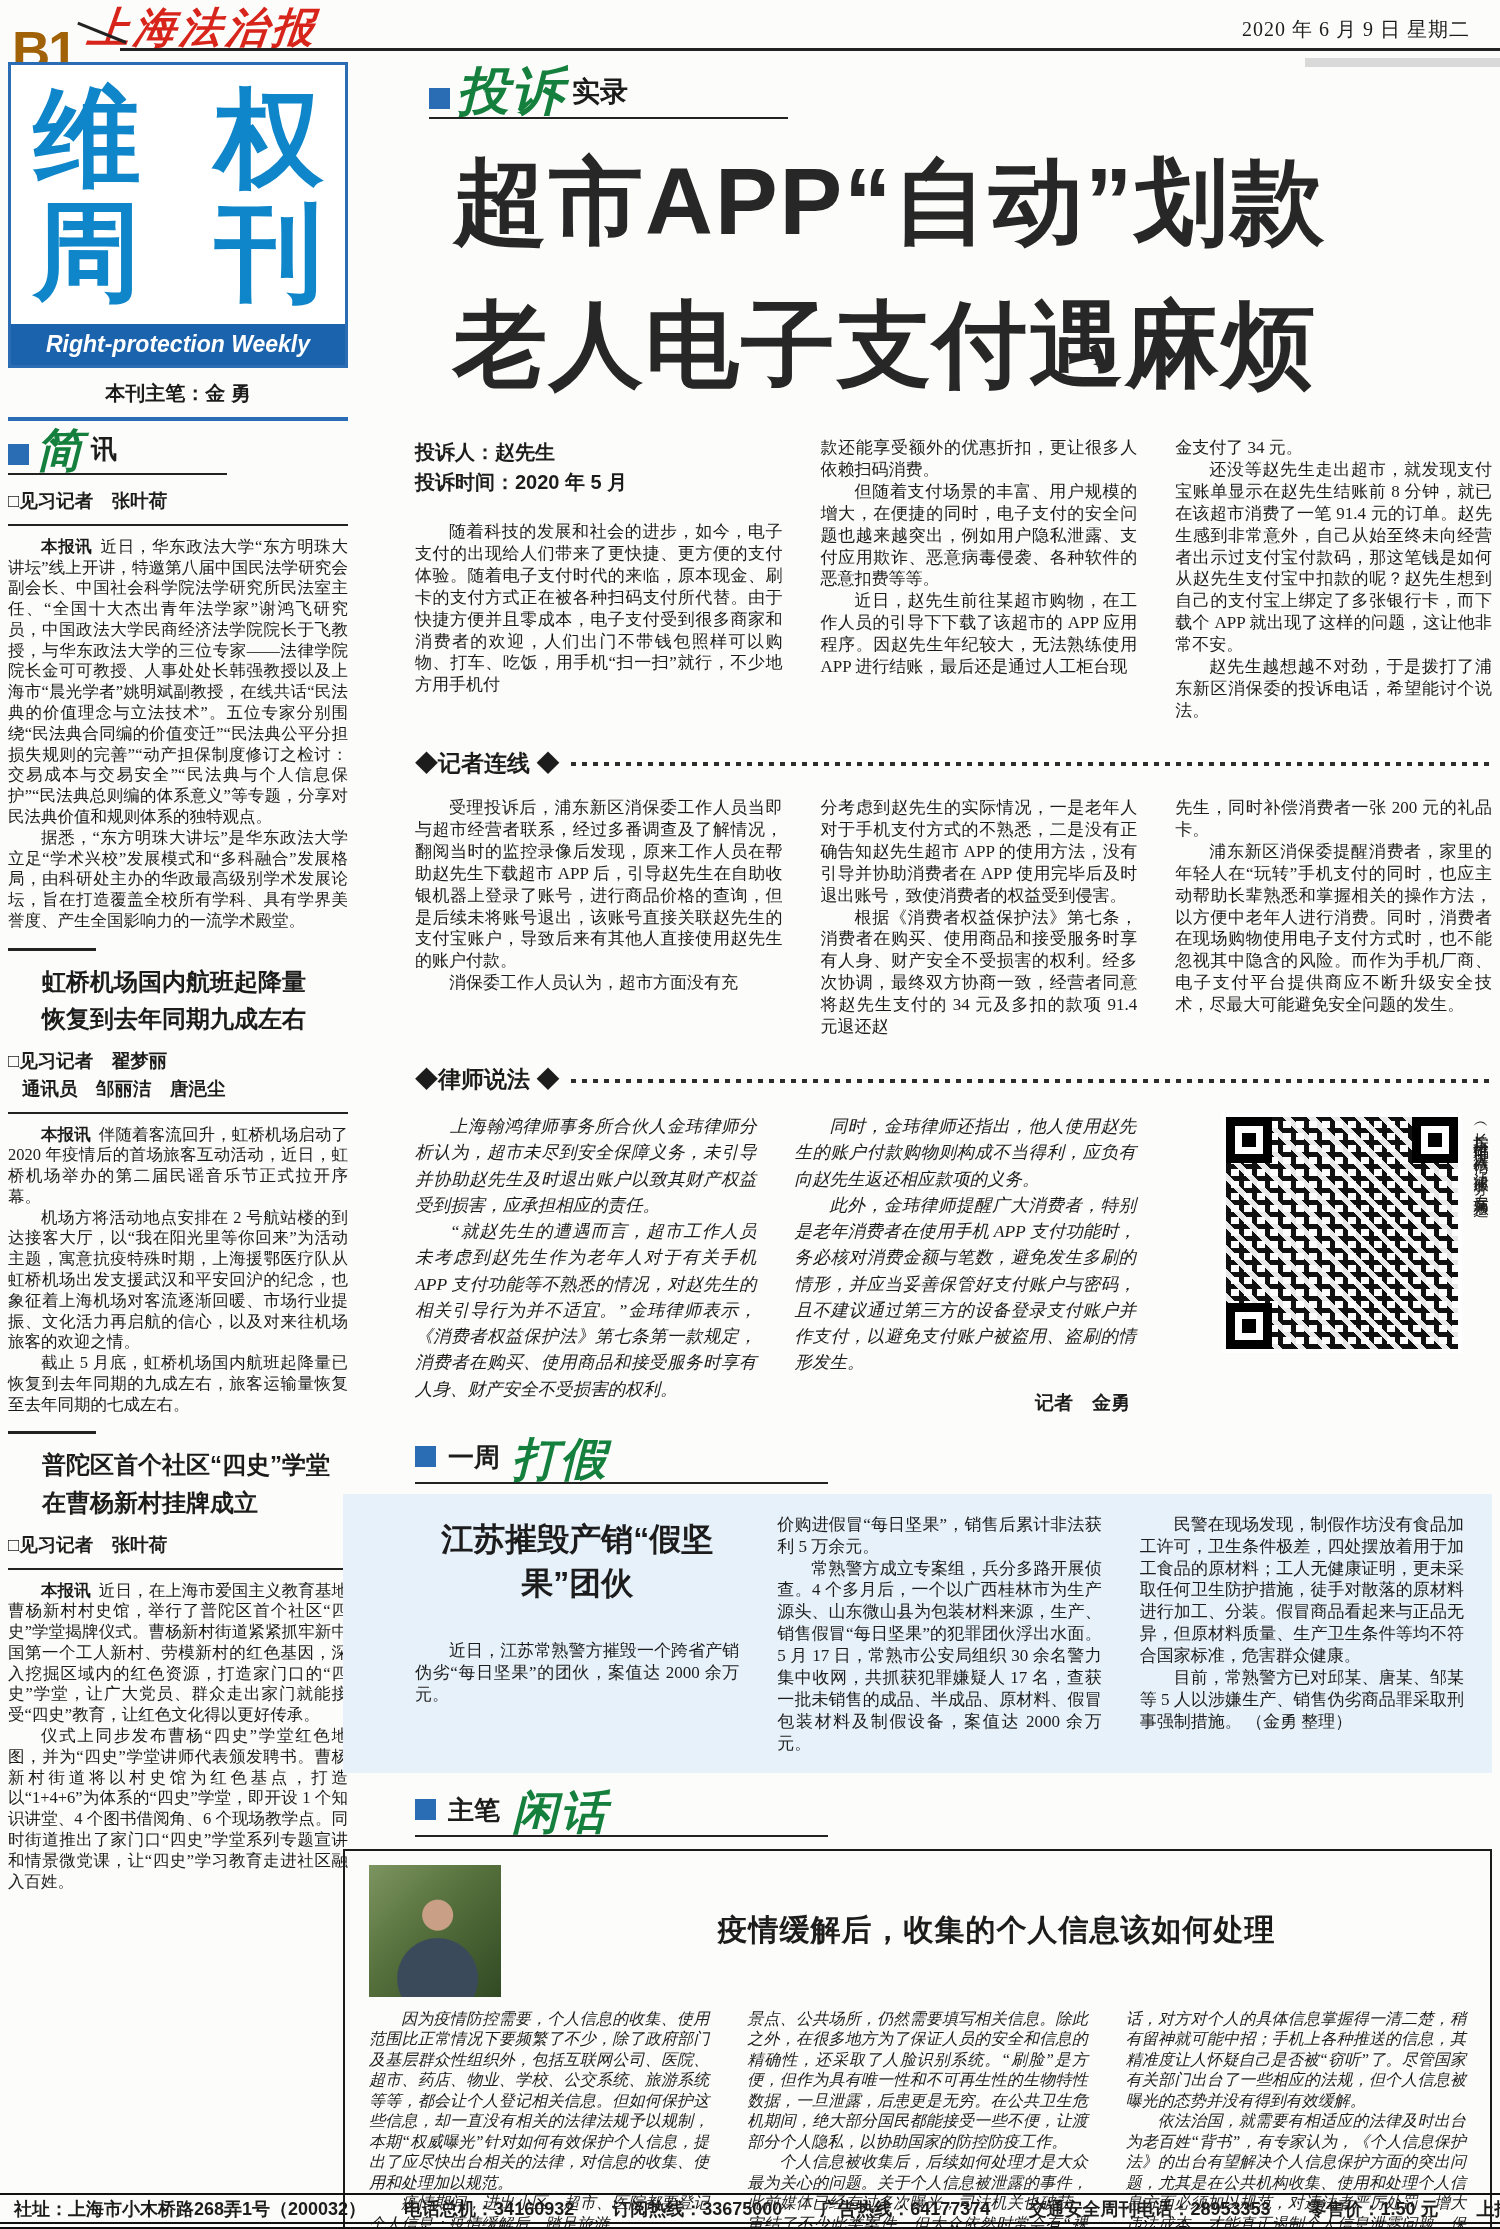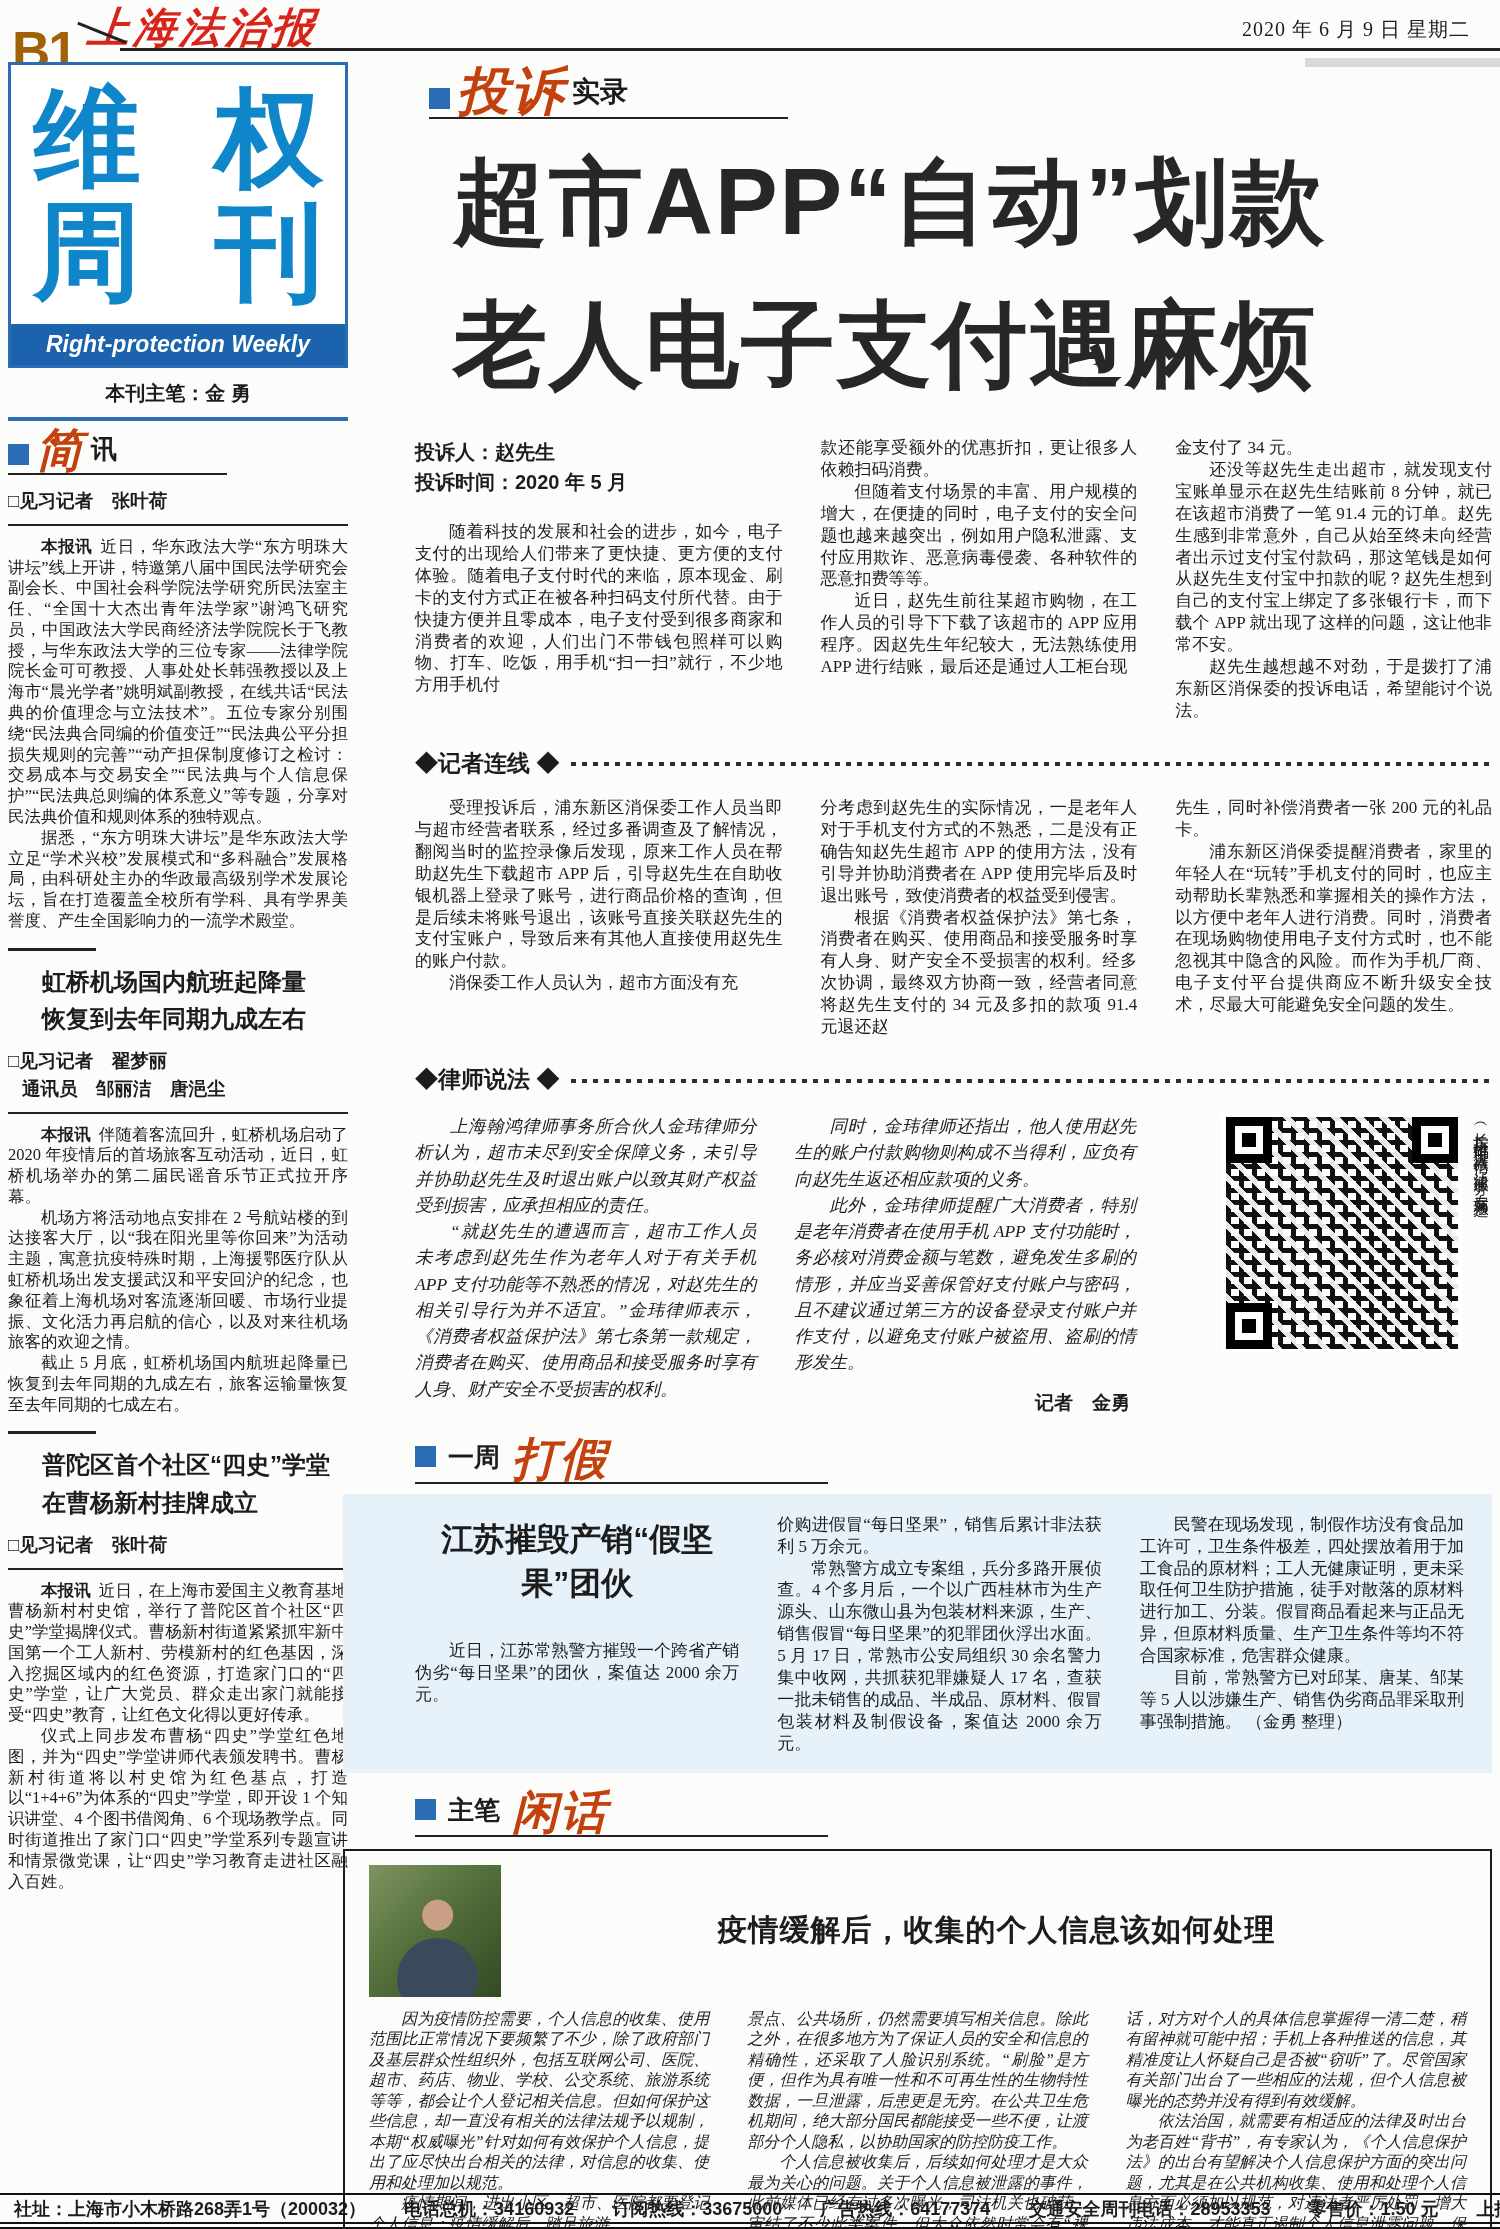--- a/index.html
+++ b/index.html
@@ -28,21 +28,21 @@
     font-family:"Liberation Sans",sans-serif; font-weight:900; font-size:108px; line-height:1.06; }
   .mast-en { background:#1c63ae; color:#fff; text-align:center; margin:14px -22px 0 -22px;
     font-family:"Liberation Sans",sans-serif; font-style:italic; font-weight:700; font-size:23px; padding:7px 0; }
   .editor-note { text-align:center; font-family:"Liberation Sans",sans-serif; font-weight:700;
     font-size:20px; margin:12px 0 10px; }
   .blue-rule { border-top:4px solid #2a6db5; margin-bottom:10px; }
 
   .section-head { display:flex; align-items:flex-end; gap:7px; border-bottom:2.5px solid #222;
     padding:0 110px 3px 0; width:max-content; margin:8px 0 12px; }
   .section-head .sq { width:21px; height:21px; background:#2a6db5; margin-bottom:5px; }
-  .section-head .calli { font-size:46px; color:#c2410c; font-weight:900; font-style:italic;
+  .section-head .calli { font-size:46px; color:#15803d; font-weight:900; font-style:italic;
     line-height:.85; letter-spacing:2px; }
   .section-head .plain { font-size:26px; font-weight:700; font-family:"Liberation Sans",sans-serif;
     margin-bottom:3px; }
 
   .side-art-title { font-family:"Liberation Sans",sans-serif; font-weight:700; font-size:24px;
     line-height:1.55; padding-left:34px; margin:4px 0 10px; }
   .side-byline { font-family:"Liberation Sans",sans-serif; font-weight:700; font-size:18.5px;
     line-height:1.5; border-bottom:2px solid #222; padding-bottom:9px; margin-bottom:11px; }
   .side-byline .second { padding-left:14px; }
   .bodytext p { font-size:16.5px; line-height:1.26; text-align:justify; text-indent:2em; margin:0; }

